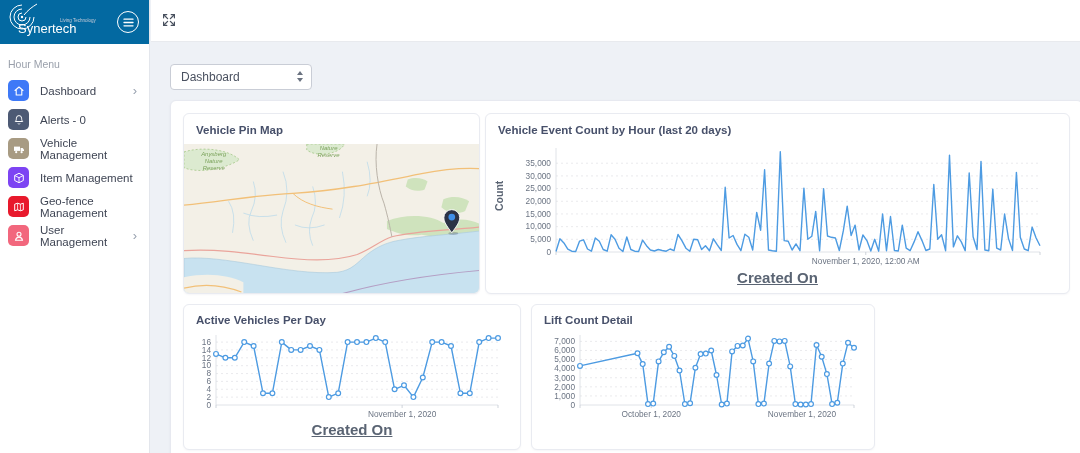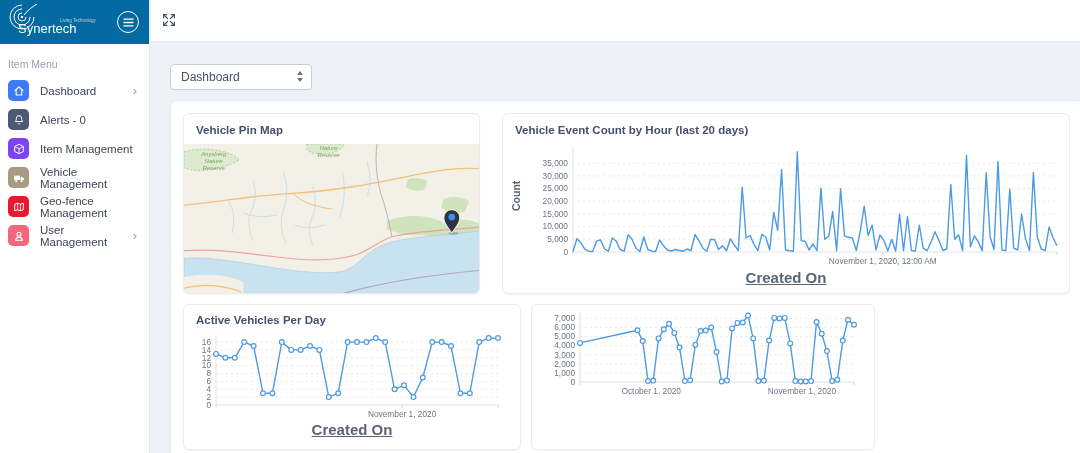--- a/index.html
+++ b/index.html
@@ -50,21 +50,21 @@
   .container { margin-top:10px; width:913px; background:#fff;
     border:1px solid #e7e9f0; border-radius:6px; padding:12px;
     box-shadow:0 1px 3px rgba(25,35,65,.05); }
   .row { display:flex; }
   .row1 { height:181px; }
   .row2 { height:146px; margin-top:10px; }
   .card { background:#fff; border:1px solid #e9ebf1; border-radius:6px;
     box-shadow:0 1px 2px rgba(25,35,65,.04); overflow:hidden; position:relative; }
   .card-title { font-size:11.5px; font-weight:600; color:#47506a;
     padding:10px 12px 4px 12px; }
-  .map-card { width:297px; height:181px; margin-right:22px; flex:0 0 297px; }
+  .map-card { width:297px; height:181px; margin-right:5px; flex:0 0 297px; }
   .map-card .card-title { padding-bottom:8px; }
   .map-svg { display:block; width:297px; height:151px; }
   .event-card { flex:1; height:181px; padding-bottom:2px; }
   .chart-wrap { display:flex; align-items:center; padding-left:6px; }
   .ylabel { width:14px; font-size:10.5px; font-weight:600; color:#5a6473;
     transform:rotate(-90deg); white-space:nowrap; text-align:center; }
   .xlabel { text-align:center; font-size:15px; font-weight:600; color:#5a6473;
     margin-top:1px;text-decoration:underline; }
   .active-card { width:338px; height:146px; margin-right:10px; flex:0 0 338px; }
   .lift-card { width:344px; height:146px; flex:0 0 344px; }
@@ -96,64 +96,64 @@
           <g stroke="#fff" stroke-width="1.3" stroke-linecap="round">
             <line x1="1" y1="1.2" x2="10" y2="1.2"></line>
               <line x1="1" y1="4.5" x2="10" y2="4.5"></line>
               <line x1="1" y1="7.8" x2="10" y2="7.8"></line>
           </g>
         </svg>
       </div>
     </div>
 
 
-    <div class="menu-label">Item Menu</div>
+    <div class="menu-label">Hour Menu</div>
 
     <div class="menu-item">
       <span class="menu-icon" style="background: rgb(62, 121, 247);">
         <svg width="12" height="12" viewBox="0 0 12 12">
             <path d="M2 5.5 L6 2 L10 5.5 M3.2 5 V10 H8.8 V5" stroke="#fff" fill="none" stroke-width="1.1" stroke-linecap="round" stroke-linejoin="round"></path>
           </svg>
       </span>
       <span class="menu-text">Dashboard</span>
       <span class="menu-chev">›</span>
     </div>
 
     <div class="menu-item">
       <span class="menu-icon" style="background: rgb(77, 90, 116);">
         <svg width="12" height="12" viewBox="0 0 12 12">
             <path d="M6 1.6a2.6 2.6 0 0 1 2.6 2.6c0 1.8.5 2.7 1.1 3.3H2.3c.6-.6 1.1-1.5 1.1-3.3A2.6 2.6 0 0 1 6 1.6z" fill="none" stroke="#fff" stroke-width="1"></path>
             <path d="M5 9.5a1.1 1.1 0 0 0 2 0" stroke="#fff" stroke-width="1" fill="none"></path>
           </svg>
       </span>
       <span class="menu-text">Alerts - 0</span>
-    </div>
-
-    <div class="menu-item">
-      <span class="menu-icon" style="background: rgb(125, 68, 243);">
-        <svg width="12" height="12" viewBox="0 0 12 12">
-            <path d="M6 1.3 10.3 3.5v5L6 10.7 1.7 8.5v-5z" fill="none" stroke="#fff" stroke-width="1"></path>
-            <path d="M1.7 3.5 6 5.7l4.3-2.2M6 5.7v5" stroke="#fff" stroke-width=".9" fill="none"></path>
-          </svg>
-      </span>
-      <span class="menu-text">Item Management</span>
     </div>
 
     <div class="menu-item">
       <span class="menu-icon" style="background: rgb(168, 155, 131);">
         <svg width="12" height="12" viewBox="0 0 12 12">
             <g fill="#fff">
               <path d="M1 3.6h6v4.3H1z"></path>
               <path d="M7.6 5h2l1.4 1.6v1.3H7.6z"></path>
               <circle cx="3.2" cy="9.2" r="1.1"></circle>
               <circle cx="8.6" cy="9.2" r="1.1"></circle>
             </g>
           </svg>
       </span>
       <span class="menu-text">Vehicle Management</span>
+    </div>
+
+    <div class="menu-item">
+      <span class="menu-icon" style="background: rgb(125, 68, 243);">
+        <svg width="12" height="12" viewBox="0 0 12 12">
+            <path d="M6 1.3 10.3 3.5v5L6 10.7 1.7 8.5v-5z" fill="none" stroke="#fff" stroke-width="1"></path>
+            <path d="M1.7 3.5 6 5.7l4.3-2.2M6 5.7v5" stroke="#fff" stroke-width=".9" fill="none"></path>
+          </svg>
+      </span>
+      <span class="menu-text">Item Management</span>
     </div>
 
     <div class="menu-item">
       <span class="menu-icon" style="background: rgb(232, 25, 44);">
         <svg width="12" height="12" viewBox="0 0 12 12">
             <path d="M1.7 3.2 4.6 2.2 7.4 3.2 10.3 2.2V8.8L7.4 9.8 4.6 8.8 1.7 9.8z" fill="none" stroke="#fff" stroke-width="1"></path>
             <path d="M4.6 2.2v6.6M7.4 3.2v6.6" stroke="#fff" stroke-width=".8"></path>
           </svg>
       </span>
       <span class="menu-text">Geo-fence Management</span>
@@ -349,20 +349,21 @@
                 <circle cx="279.8" cy="65.2" r="2.4" fill="#fff" stroke="#4d9be2" stroke-width="1.2"></circle>
                 <circle cx="289.2" cy="14.1" r="2.4" fill="#fff" stroke="#4d9be2" stroke-width="1.2"></circle>
                 <circle cx="298.6" cy="10.1" r="2.4" fill="#fff" stroke="#4d9be2" stroke-width="1.2"></circle>
                 <circle cx="308.0" cy="10.1" r="2.4" fill="#fff" stroke="#4d9be2" stroke-width="1.2"></circle>
               </svg>
           </div>
           <div class="xlabel">Created On</div>
         </div>
 
         <div class="card lift-card">
+          <div class="card-title">Lift Count Detail</div>
           <div class="chart-wrap">
             <svg width="328" height="92">
                 <line x1="42" x2="316" y1="77" y2="77" stroke="#d8dce2" stroke-dasharray="" stroke-width="0.8"></line>
                 <text x="37" y="79.8" text-anchor="end" font-size="8.3" fill="#6b7483">0</text>
                 <line x1="42" x2="316" y1="67.9090909090909" y2="67.9090909090909" stroke="#e4e4e8" stroke-dasharray="2,3" stroke-width="0.8"></line>
                 <text x="37" y="70.7090909090909" text-anchor="end" font-size="8.3" fill="#6b7483">1,000</text>
                 <line x1="42" x2="316" y1="58.81818181818182" y2="58.81818181818182" stroke="#e4e4e8" stroke-dasharray="2,3" stroke-width="0.8"></line>
                 <text x="37" y="61.61818181818182" text-anchor="end" font-size="8.3" fill="#6b7483">2,000</text>
                 <line x1="42" x2="316" y1="49.72727272727273" y2="49.72727272727273" stroke="#e4e4e8" stroke-dasharray="2,3" stroke-width="0.8"></line>
                 <text x="37" y="52.527272727272724" text-anchor="end" font-size="8.3" fill="#6b7483">3,000</text>

